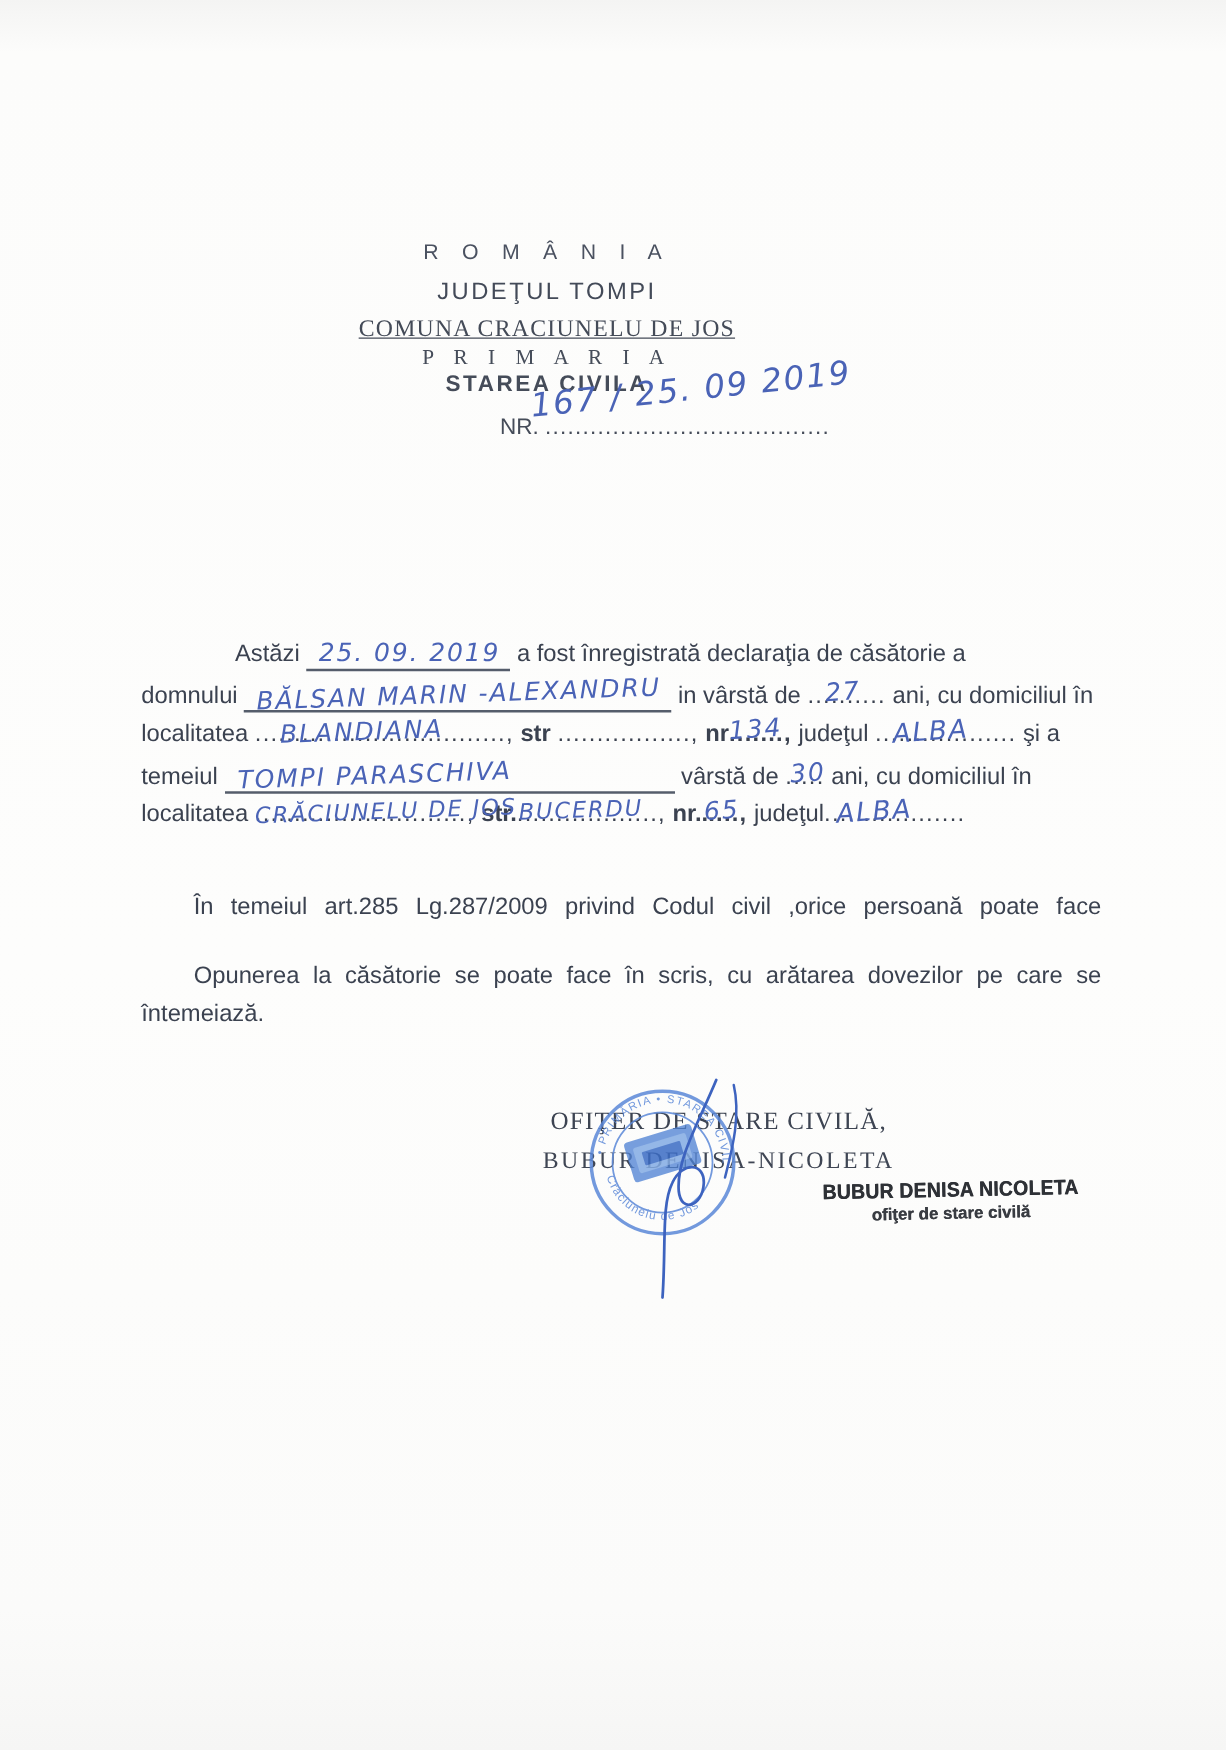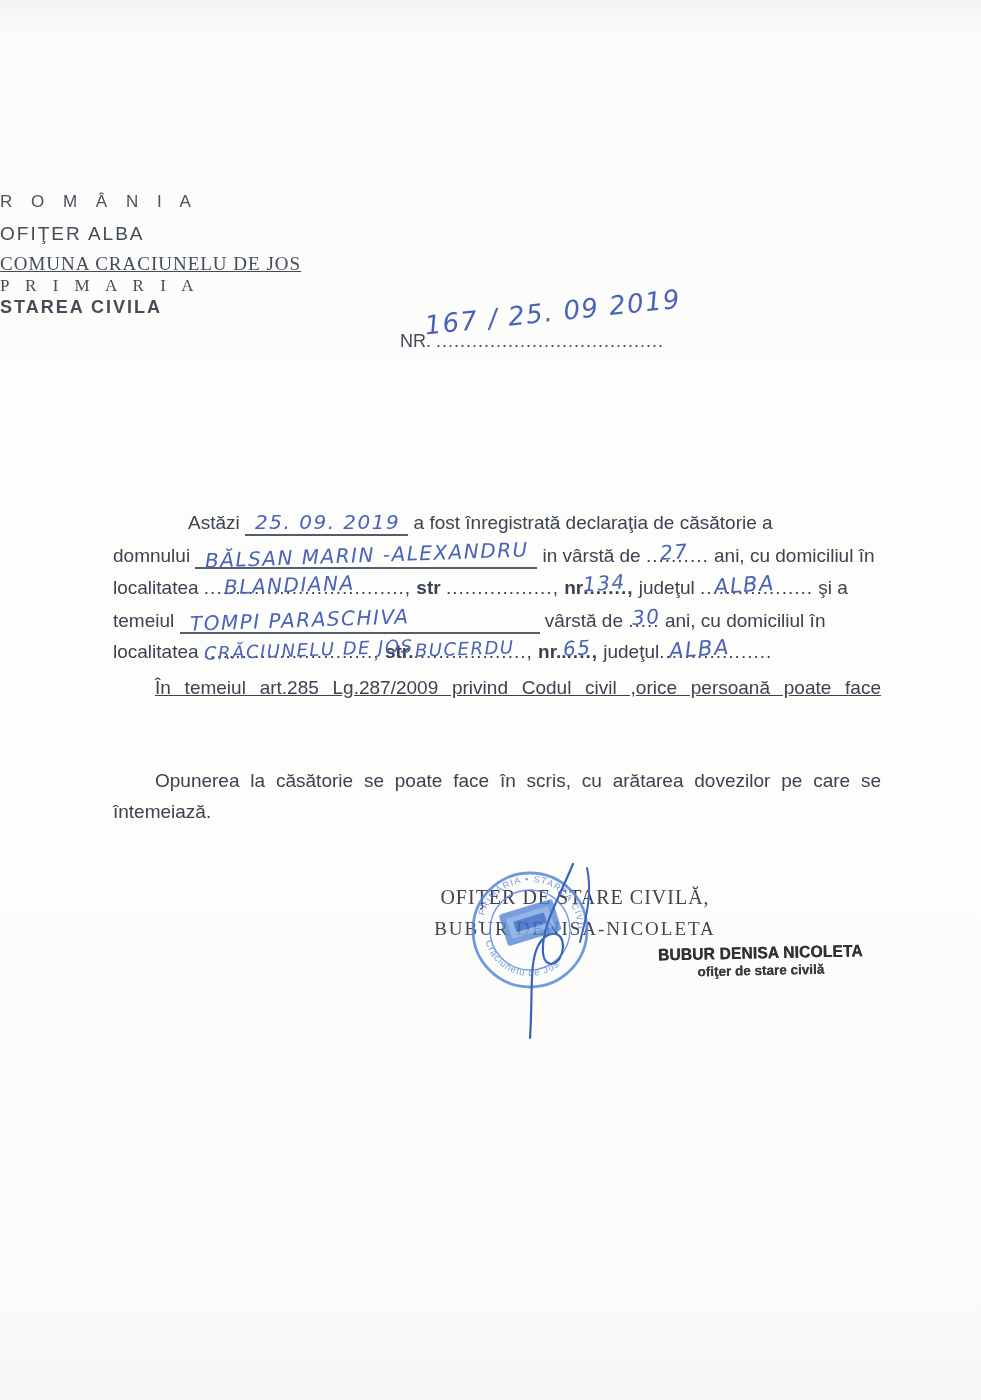--- a/index.html
+++ b/index.html
@@ -8,21 +8,21 @@
     position: relative;
     width: 981px;
     height: 1400px;
     margin: 0 auto;
     overflow: hidden;
     background: linear-gradient(180deg, #f4f4f3 0%, #fcfcfb 3%, #fdfdfc 55%, #fbfbfa 92%, #f6f6f5 100%);
     font-family: "Liberation Sans", sans-serif;
     color: #3b4250;
   }
   .abs { position: absolute; }
-  .centered { left: 0; width: 875px; text-align: left; }
+  .centered { left: 0; width: 875px; text-align: center; }
 
   
   .hdr-country   { top: 192px; font-size: 17px; letter-spacing: 7px; color: #4a5160; }
   .hdr-county    { top: 223px; font-size: 19px; letter-spacing: 2px; color: #434a58; }
   .hdr-commune   { top: 253px; font-family: "Liberation Serif", serif; font-size: 19px; letter-spacing: 1px; color: #444b58; text-decoration: underline; }
   .hdr-office    { top: 276px; font-family: "Liberation Serif", serif; font-size: 17px; letter-spacing: 6px; color: #464d5a; }
   .hdr-dept      { top: 297px; font-size: 18px; letter-spacing: 2px; font-weight: bold; color: #454c59; }
   .hdr-nr        { left: 400px; top: 331px; font-size: 18px; color: #454c59; white-space: nowrap; }
   .hdr-nr .dots  { letter-spacing: 1px; }
   .hdr-nr-hw     { left: 424px; top: 297px; font-size: 26px; transform: rotate(-6deg); white-space: nowrap; }
@@ -62,21 +62,21 @@
   .t-2 { transform: rotate(-4deg); display: inline-block; }
 
   .para {
     left: 113px; width: 768px;
     font-size: 19px; line-height: 31px;
     color: #3b4250;
     text-align: justify;
   }
   .jline { text-align-last: justify; }
   .indent { padding-left: 42px; }
-  .p2 { top: 672px; text-decoration: underline; }
+  .p2 { top: 710px; }
   .p2b { top: 703px; }
   .p2c { top: 734px; }
   .p3 { top: 765px; }
   .p3b { top: 796px; }
 
   
   .sig-role { top: 886px; left: 405px; width: 340px; text-align: center;
               font-family: "Liberation Serif", serif; font-size: 20px; letter-spacing: 1px; color: #3d4452; }
   .sig-name { top: 918px; left: 405px; width: 340px; text-align: center;
               font-family: "Liberation Serif", serif; font-size: 19px; letter-spacing: 2px; color: #3f4654; }
@@ -91,21 +91,21 @@
                          transform: scaleY(1.08); text-shadow: 0.4px 0 0 #2e3136; }
   .name-stamp .ns-role { font-size: 13.5px; font-weight: bold; color: #393c42;
                          text-shadow: 0.3px 0 0 #393c42; margin-top: 1px; }
 </style>
 </head>
 <body>
 
 <div class="page">
 
   <div class="abs centered hdr-country">R O M Â N I A</div>
-  <div class="abs centered hdr-county">OFIŢER ALBA</div>
+  <div class="abs centered hdr-county">JUDEŢUL TOMPI</div>
   <div class="abs centered hdr-commune">COMUNA CRACIUNELU DE JOS</div>
   <div class="abs centered hdr-dept">STAREA CIVILA</div>
   <div class="abs centered hdr-office">P R I M A R I A</div>
   <div class="abs hdr-nr">
     <span>NR.</span>
     <span class="dots">......................................</span>
   </div>
   <div class="abs hdr-nr-hw hw">167 / 25. 09 2019</div>
 
 

